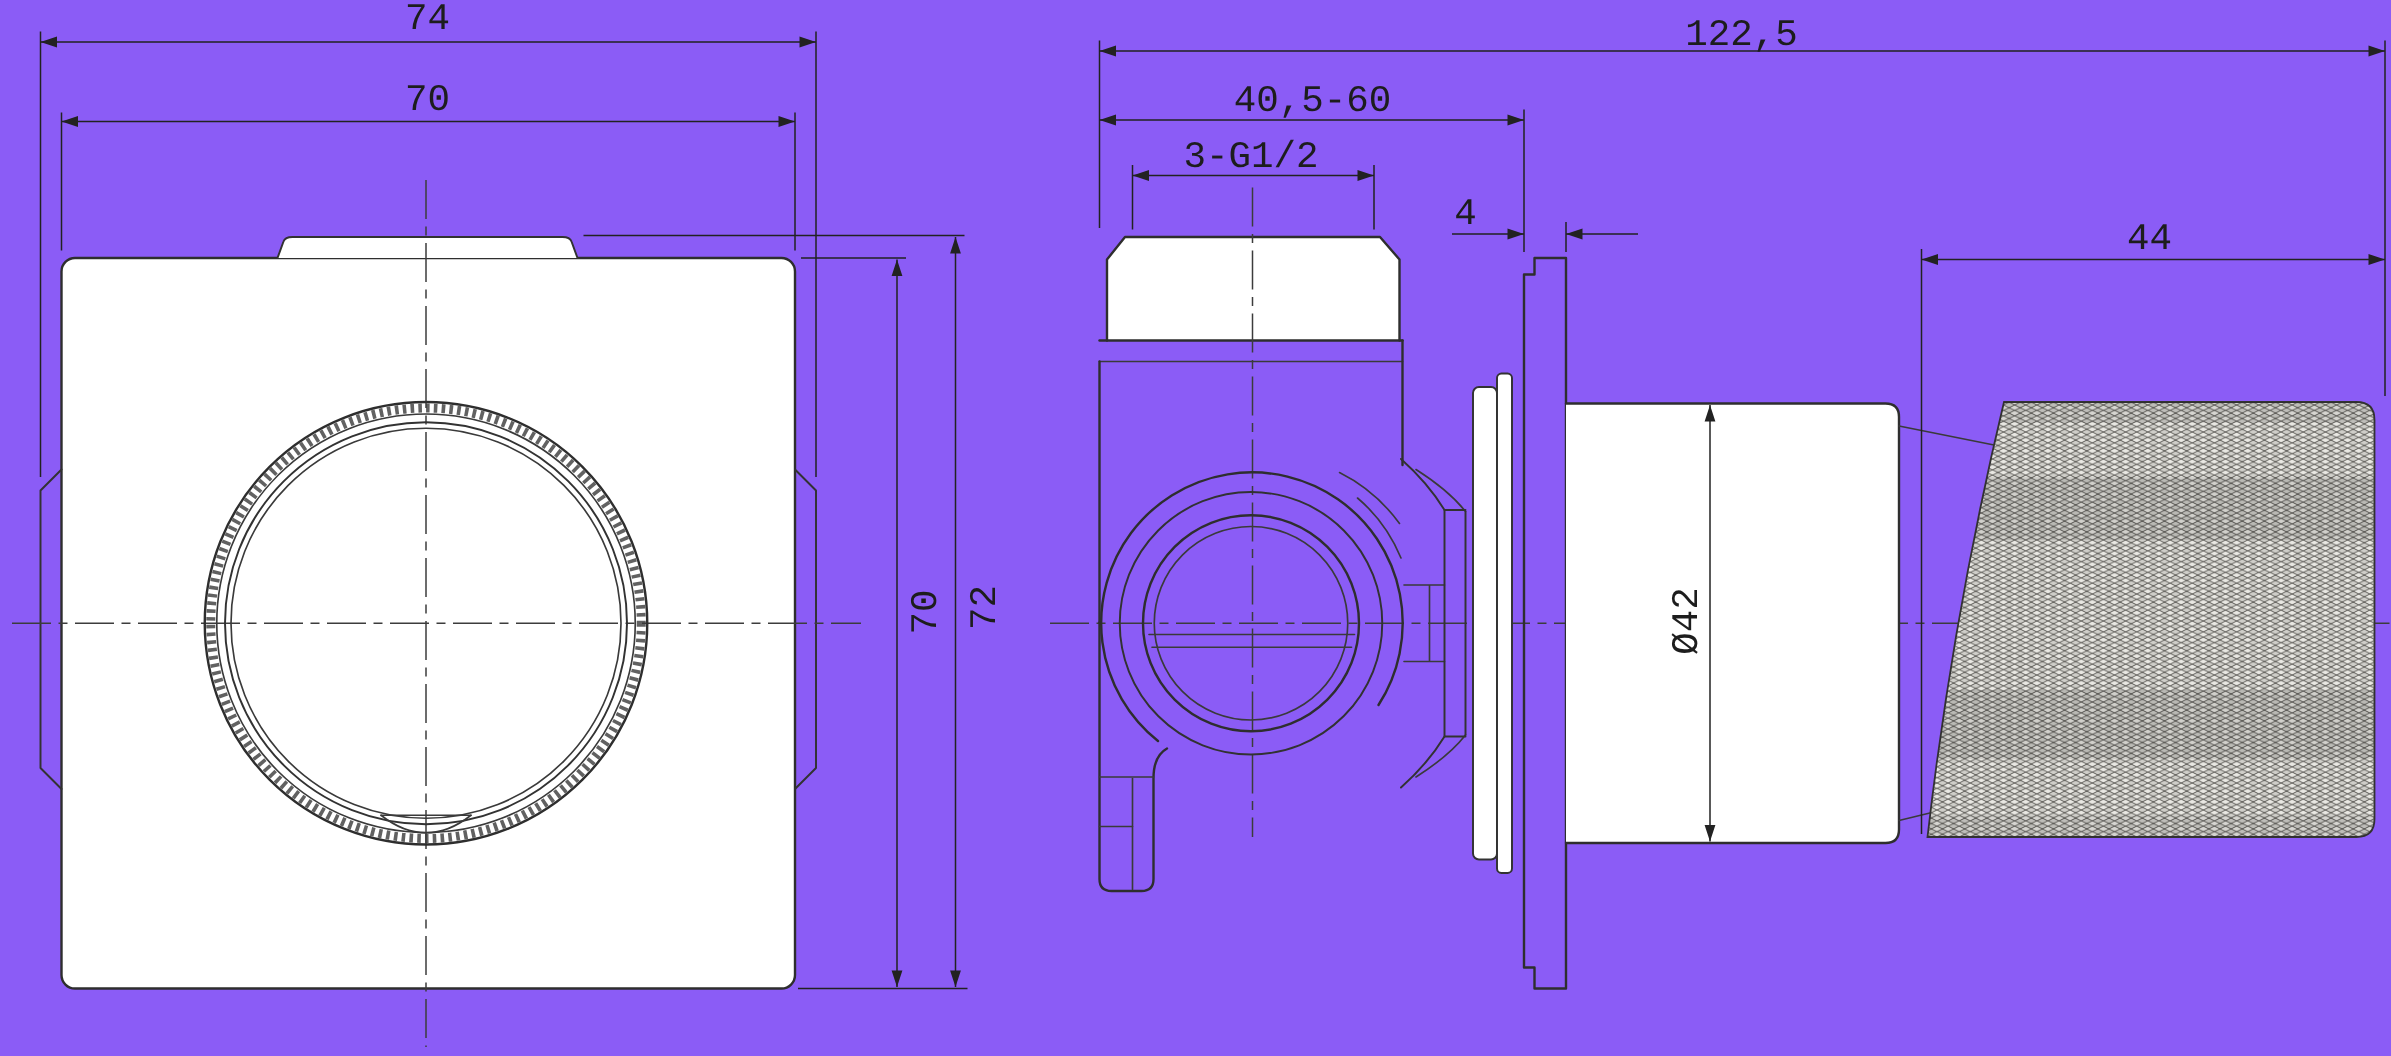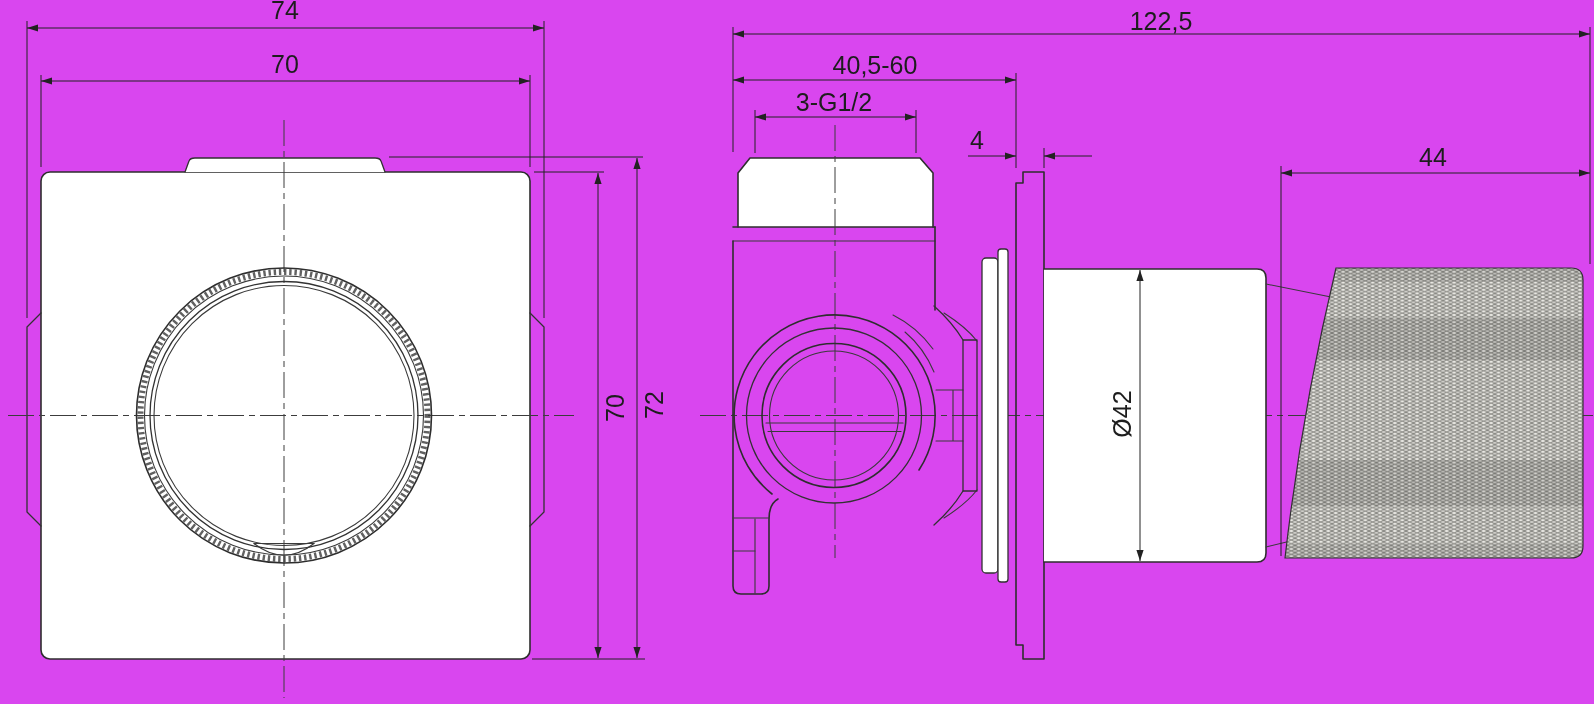--- a/index.html
+++ b/index.html
@@ -1,17 +1,17 @@
 <!DOCTYPE html>
 <html><head>
 <meta charset="utf-8">
 <style>
   html,body{margin:0;padding:0;background:#ffffff;}
-  .stage{position:relative;width:1594px;height:704px;background:#d946ef;overflow:hidden;
-         font-family:Liberation Sans, sans-serif;}
+  .stage{position:relative;width:1594px;height:704px;background:#8b5cf6;overflow:hidden;
+         font-family:Liberation Mono, monospace;}
   svg{display:block;}
   .obj{stroke:#2e2e2e;fill:none;stroke-width:1.6;stroke-linejoin:round;stroke-linecap:round;}
   .obj-thin{stroke:#3a3a3a;fill:none;stroke-width:1.1;stroke-linejoin:round;stroke-linecap:round;}
   .obj-med{stroke:#323232;fill:none;stroke-width:1.3;stroke-linejoin:round;stroke-linecap:round;}
   .whitefill{fill:#ffffff;}
   .centerline{stroke:#3c3c3c;stroke-width:1;fill:none;stroke-dasharray:26 5 6 5;}
   .dim{stroke:#222222;stroke-width:1;fill:none;}
   .arr{fill:#222222;stroke:none;}
   .lbl{fill:#1d1d1d;font-size:25px;text-anchor:middle;}
   .serration{stroke:#3a3a3a;fill:none;stroke-width:6;stroke-dasharray:2.4 2.8;opacity:.8;}

